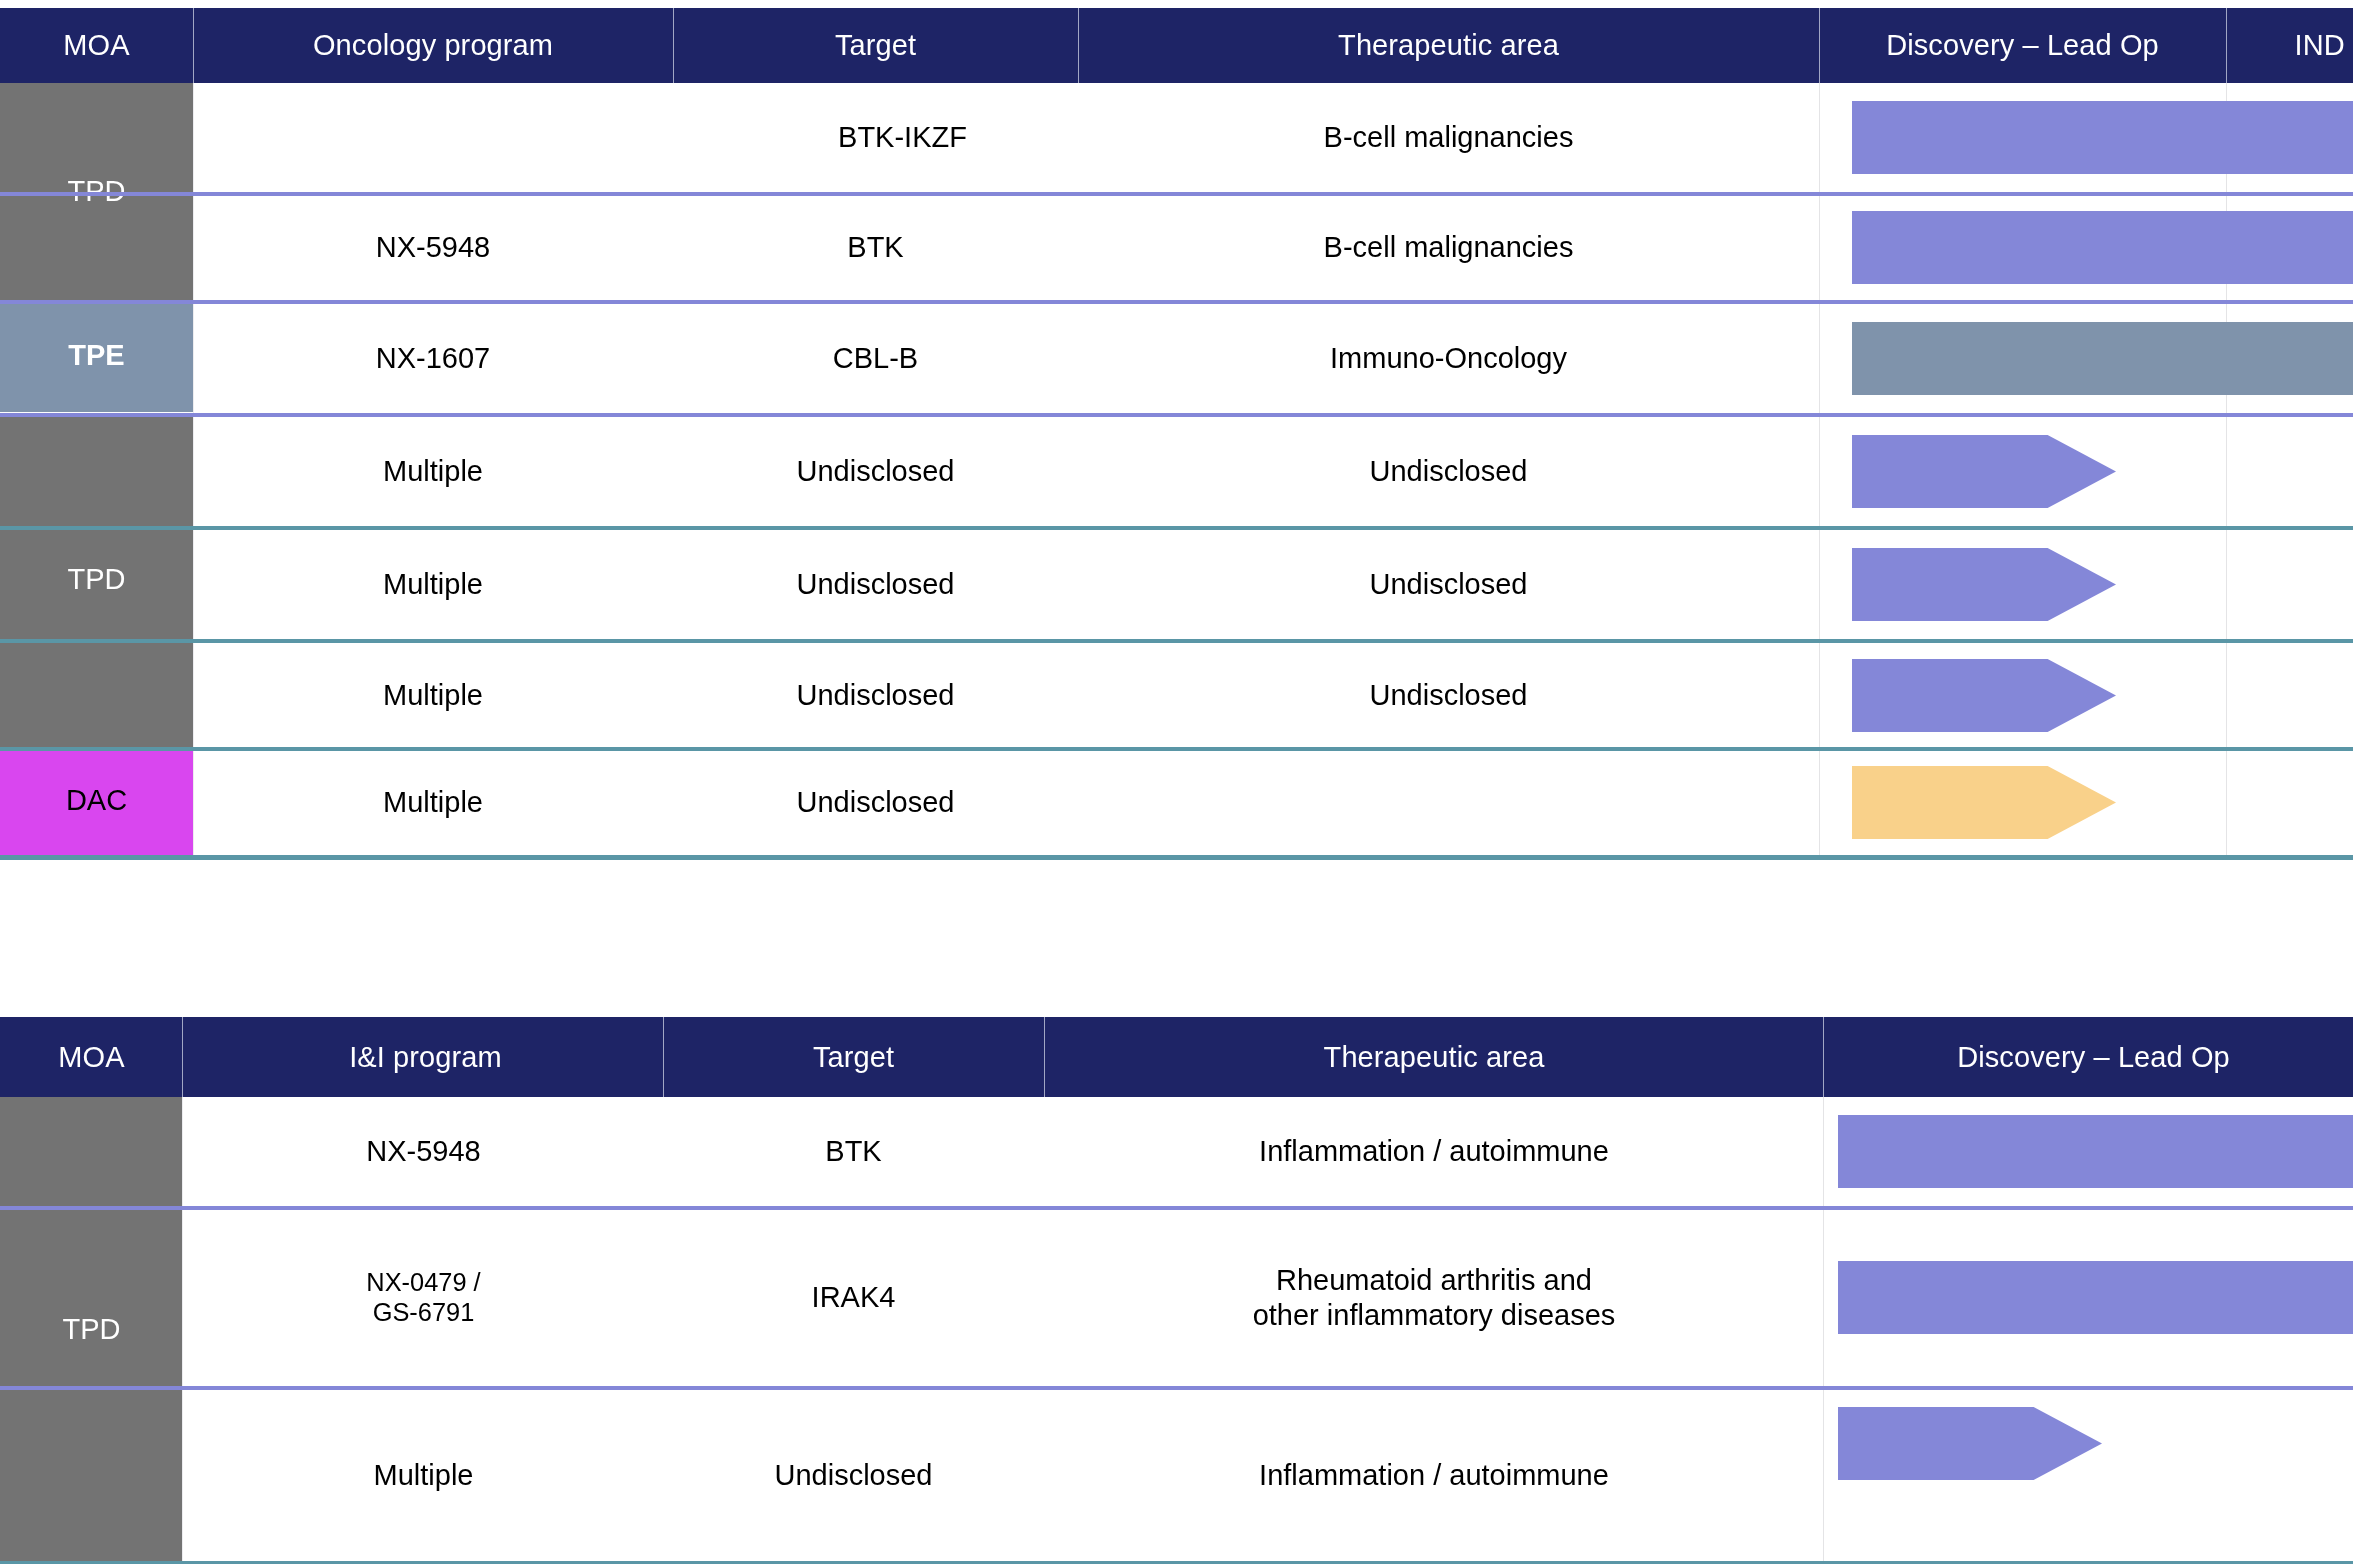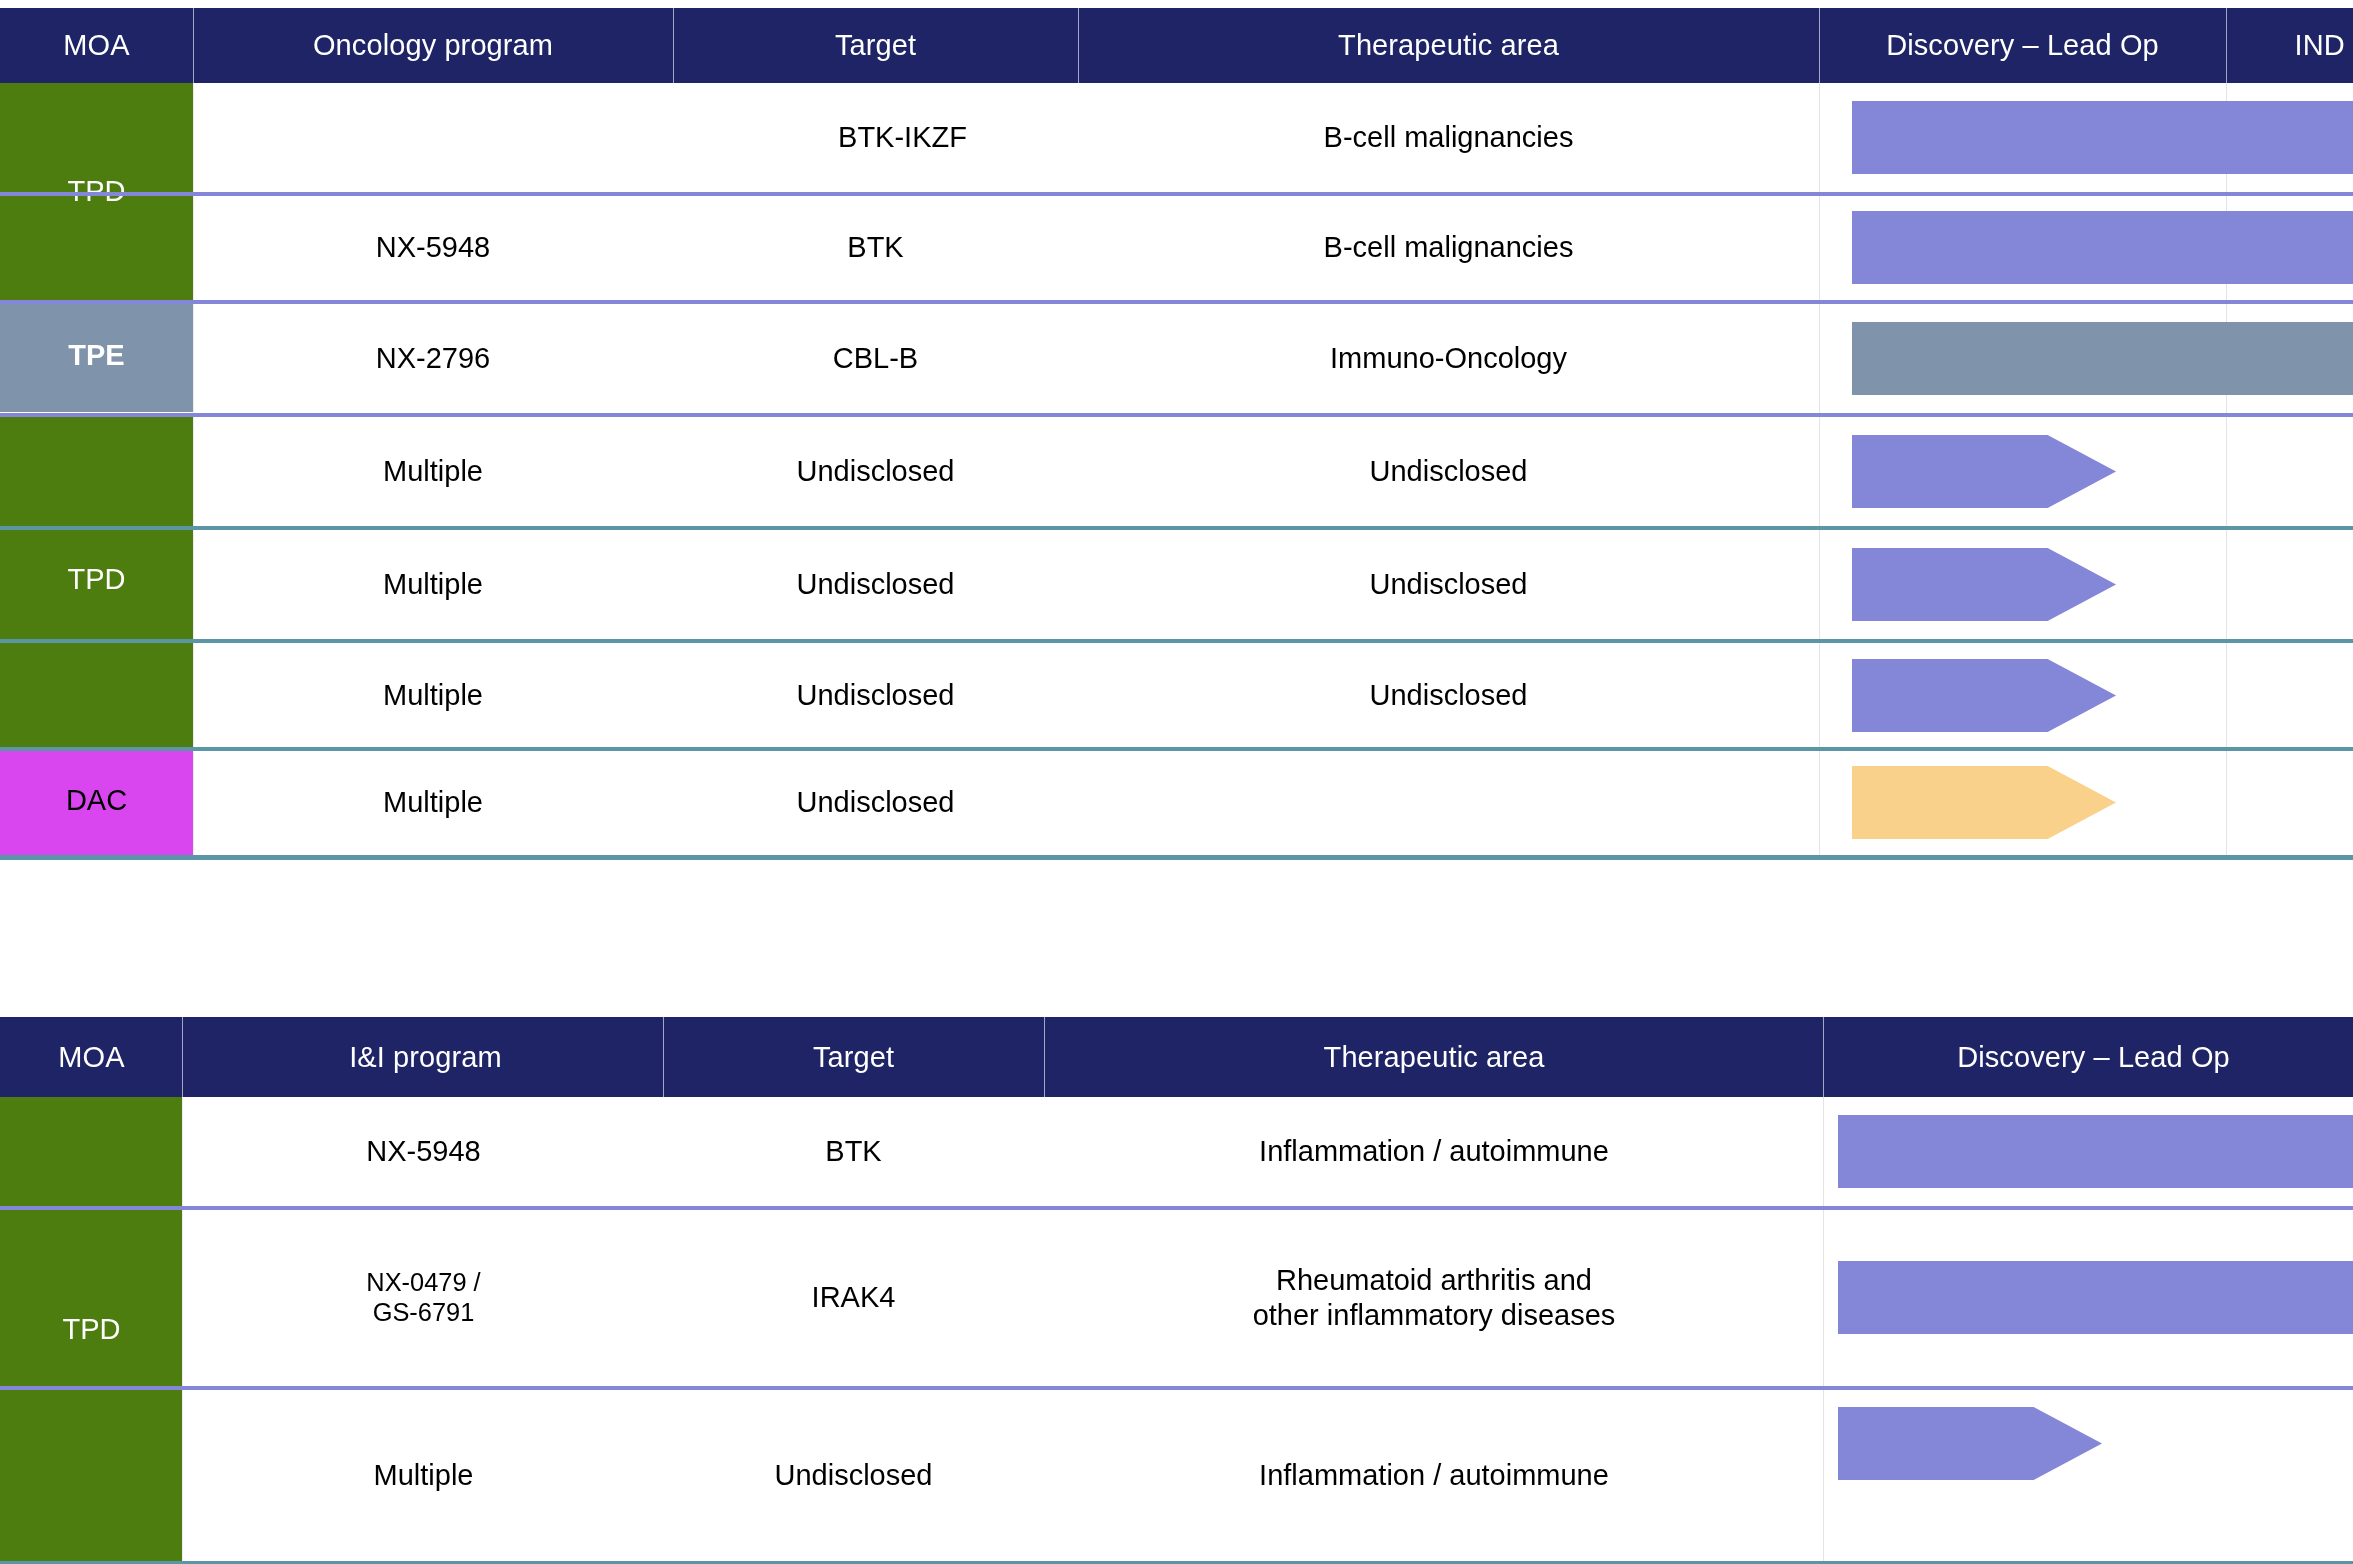--- a/index.html
+++ b/index.html
@@ -18,21 +18,21 @@
     font-size:29px; font-weight:400; line-height:1.12; letter-spacing:0.1px;
     padding:0 2.8px;
   }
   .thead .vrule { position:absolute; top:0; bottom:0; width:1.4px; background:#cfd3e6; opacity:.75; }
 
   .rowsarea { position:relative; width:100%; background:#fff; }
 
   
   .moaband { position:absolute; left:0; display:flex; align-items:center; justify-content:center;
              font-size:29px; color:#ffffff; }
-  .moaband.tpd { background:#4d7c0f; }
+  .moaband.tpd { background:#737373; }
   .moaband.tpe { background:#7f93ab; font-weight:700; }
   .moaband.dac { background:#d946ef; color:#000; }
 
   
   .row { position:absolute; left:0; width:3419px; }
   .cell { position:absolute; top:0; bottom:0; display:flex; align-items:center;
           justify-content:center; text-align:center; color:#000;
           font-size:29px; line-height:1.18; padding:0 3.8px; }
   .cell.small { font-size:25.4px; }
 
@@ -107,21 +107,21 @@
         <div class="cell" style="left:1078px;width:741px;">B-cell malignancies</div>
         <div class="arrow" style="left:1852px;top:15px;width:979px;height:73px;">
           <svg viewBox="0 0 2080 156" preserveAspectRatio="none">
               <polygon points="0,0 1935,0 2080,78 1935,156 0,156" fill="#8487d8"></polygon>
             </svg>
         </div>
       </div>
       <div class="hsep purple" style="top:217px;width:3419px;"></div>
 
       <div class="row" style="top:222px;height:108px;">
-        <div class="cell" style="left:193px;width:480px;">NX-2796</div>
+        <div class="cell" style="left:193px;width:480px;">NX-1607</div>
         <div class="cell" style="left:673px;width:405px;">CBL-B</div>
         <div class="cell" style="left:1078px;width:741px;">Immuno-Oncology</div>
         <div class="arrow" style="left:1852px;top:17px;width:979px;height:73px;">
           <svg viewBox="0 0 2080 156" preserveAspectRatio="none">
               <polygon points="0,0 1935,0 2080,78 1935,156 0,156" fill="#7f93ab"></polygon>
             </svg>
         </div>
       </div>
       <div class="hsep purple" style="top:330px;width:3419px;"></div>
 

